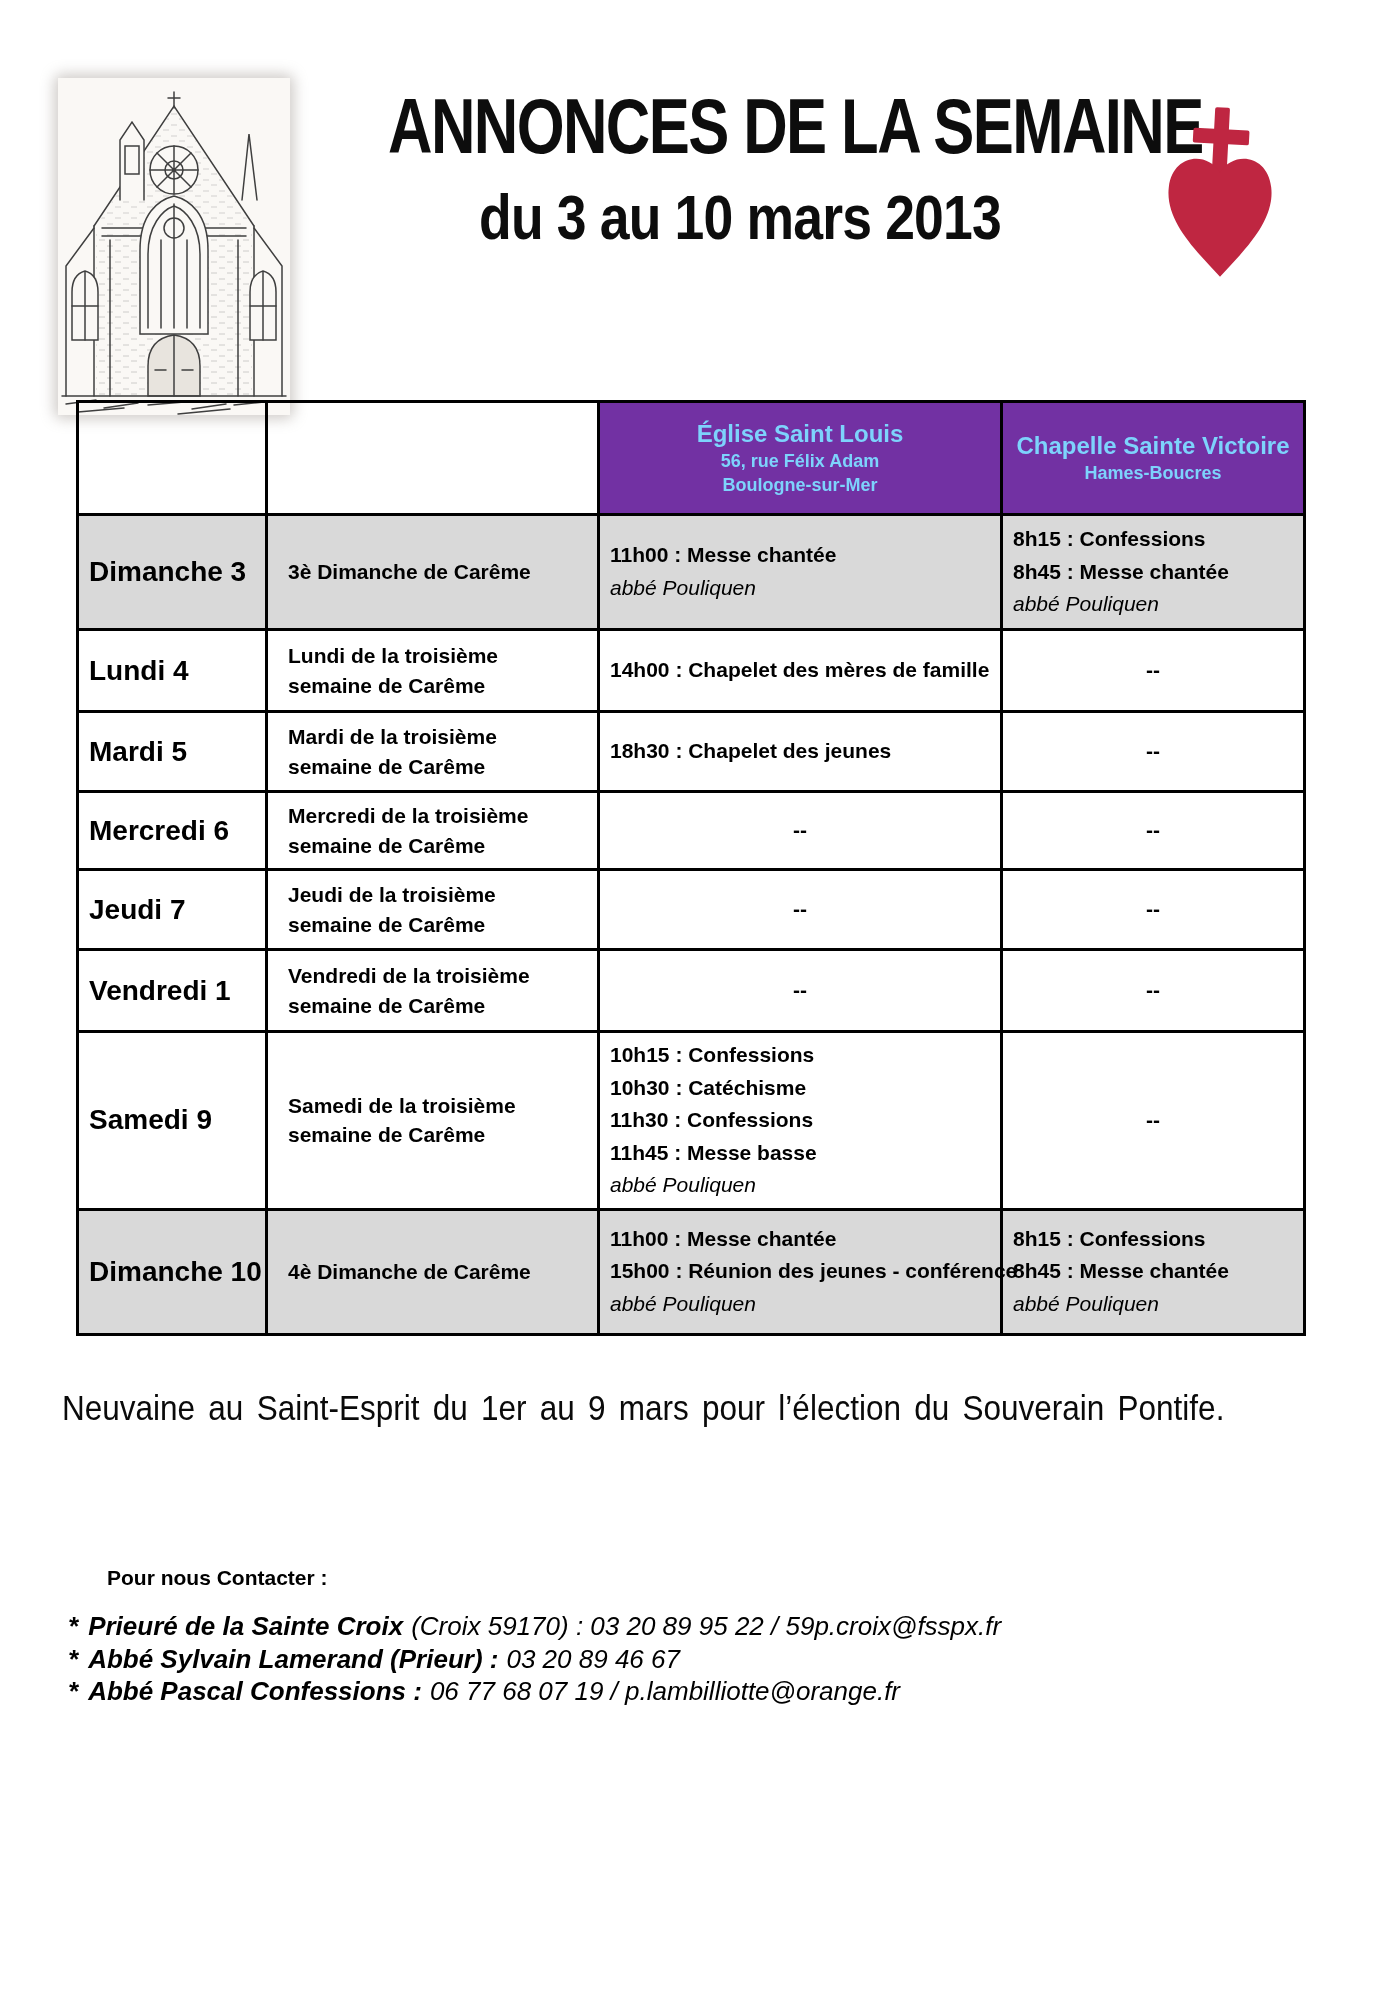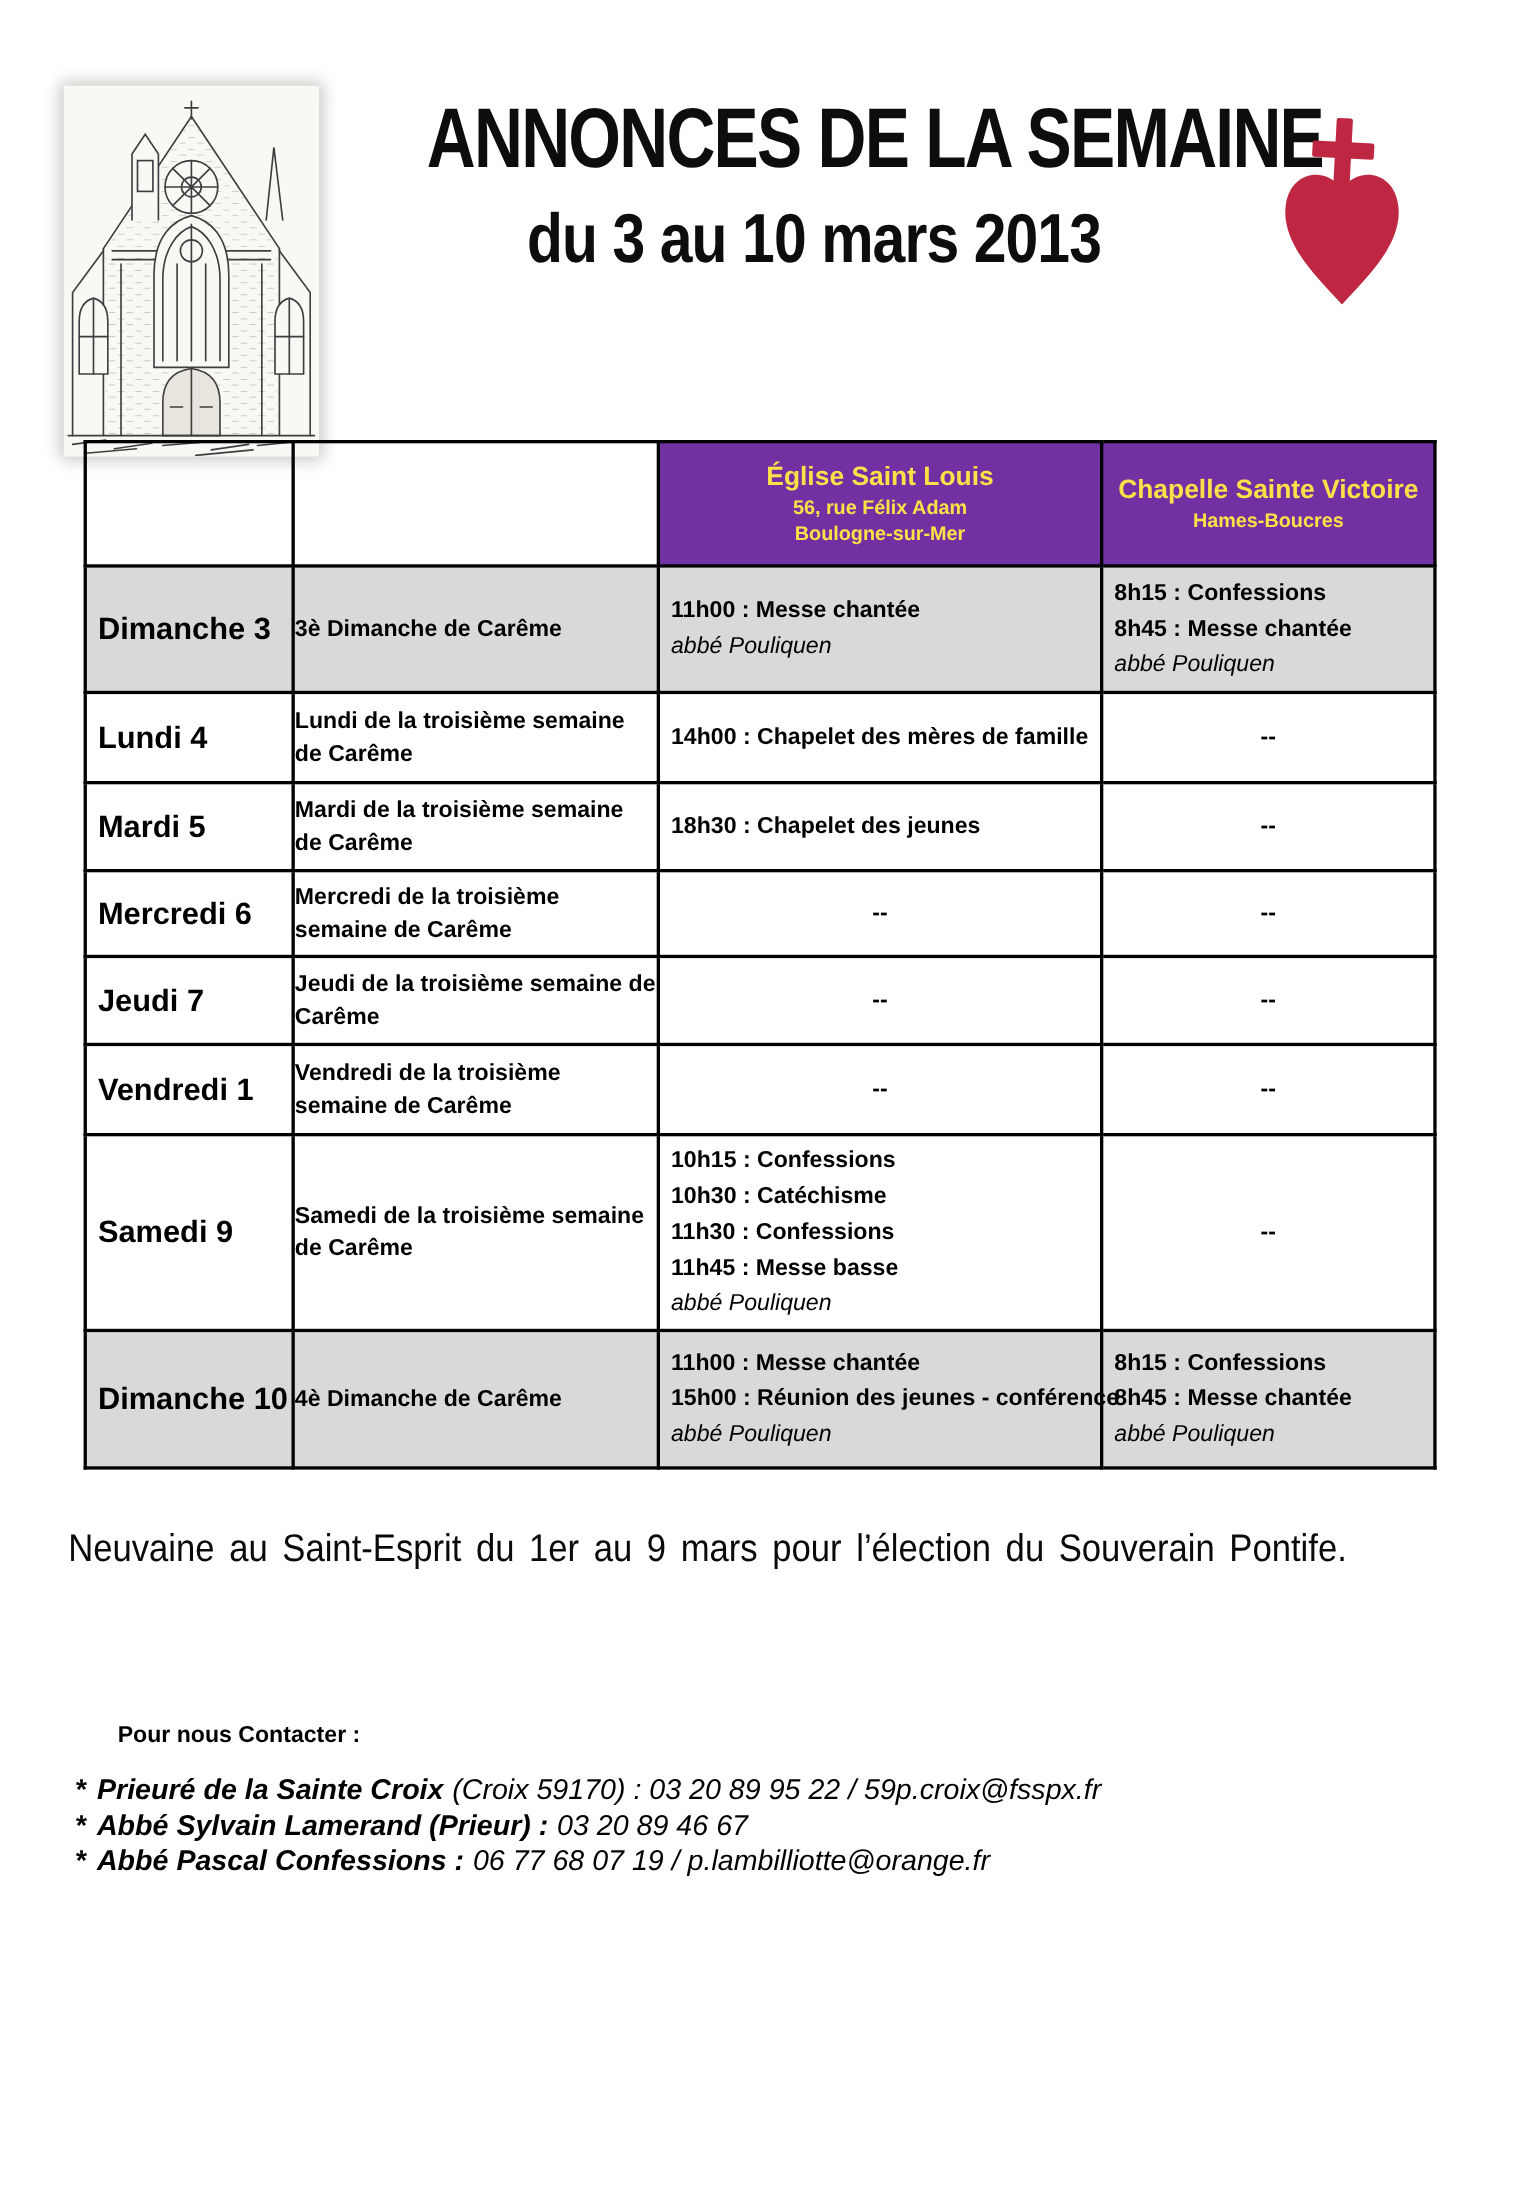--- a/index.html
+++ b/index.html
@@ -21,26 +21,26 @@
             transform:scaleX(.85); transform-origin:center; white-space:nowrap; color:#0d0d0d; }
 
   
   .heart { position:absolute; left:1156px; top:98px; width:128px; height:200px; }
   .heart svg { display:block; width:100%; height:100%; }
 
   
   table.sched { position:absolute; left:76px; top:400px; width:1227px;
                 border-collapse:collapse; table-layout:fixed; }
   table.sched td, table.sched th { border:3px solid #000; vertical-align:middle; }
-  th.hcell { background:#7231a3; color:#fde047; text-align:center; padding:8px 4px; }
+  th.hcell { background:#7231a3; color:#7dd3fc; text-align:center; padding:8px 4px; }
   td.hempty { border:none; background:transparent; }
   .hname { font-size:24px; font-weight:bold; white-space:nowrap; line-height:1.25; }
   .hsub  { font-size:18px; font-weight:bold; line-height:1.35; }
   td.day  { font-size:28px; font-weight:bold; padding-left:10px; }
-  td.desc { font-size:21px; font-weight:bold; padding:4px 0; line-height:1.4; }
+  td.desc { font-size:21px; font-weight:bold; padding:4px 20px; line-height:1.4; }
   td.times{ font-size:21px; padding:6px 10px; line-height:1.55; }
   td.times.center { text-align:center; }
   .ln { white-space:nowrap; }
   .ln.bold { font-weight:bold; }
   .ln.italic { font-style:italic; }
   tr.shaded td { background:#d9d9d9; }
 
   
   .notice { position:absolute; left:62px; top:1388px; font-size:35px; color:#0a0a0a;
             word-spacing:5px; letter-spacing:0; white-space:nowrap;

